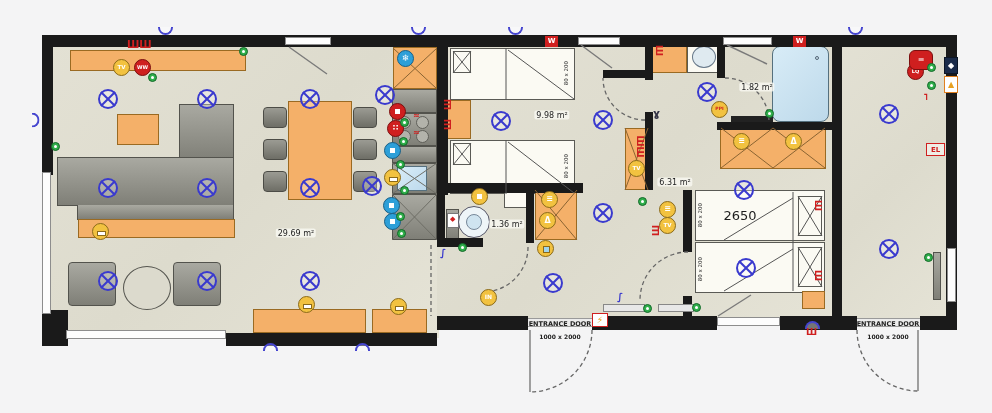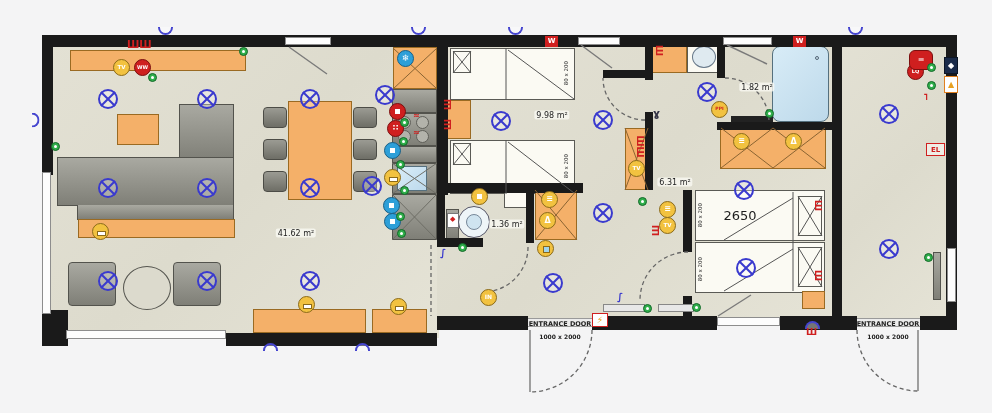--- a/index.html
+++ b/index.html
@@ -293,21 +293,21 @@
   <div class="glyph" style="left:812px;top:271px;font-size:9px;transform:rotate(90deg)">Ш</div>
   <div class="glyph" style="left:651px;top:226px;font-size:9px;transform:rotate(-90deg)">Ш</div>
   <div class="glyph" style="left:806px;top:328px;font-size:9px">Ш</div>
   <div class="glyph" style="left:413px;top:112px;font-size:8px">≈</div>
   <div class="glyph" style="left:413px;top:129px;font-size:8px">≈</div>
 
   <div class="glyph" style="left:653px;top:108px;font-size:11px;color:#334">ɣ</div>
   <div class="glyph" style="left:440px;top:248px;font-size:10px;color:#3a3ace">∫</div>
   <div class="glyph" style="left:617px;top:292px;font-size:10px;color:#3a3ace">∫</div>
 
-  <div class="lbl" style="left:296px;top:233px">41.62 m²</div>
+  <div class="lbl" style="left:296px;top:233px">29.69 m²</div>
   <div class="lbl" style="left:552px;top:115px">9.98 m²</div>
   <div class="lbl" style="left:507px;top:224px">1.36 m²</div>
   <div class="lbl" style="left:757px;top:87px">1.82 m²</div>
   <div class="lbl" style="left:675px;top:182px">6.31 m²</div>
 
   <div class="dim" style="left:566px;top:73px">80 x 200</div>
   <div class="dim" style="left:566px;top:166px">80 x 200</div>
   <div class="dim" style="left:700px;top:215px">80 x 200</div>
   <div class="dim" style="left:700px;top:269px">80 x 200</div>
   <div class="lbl" style="left:740px;top:215px;font-size:13px;background:none">2650</div>

